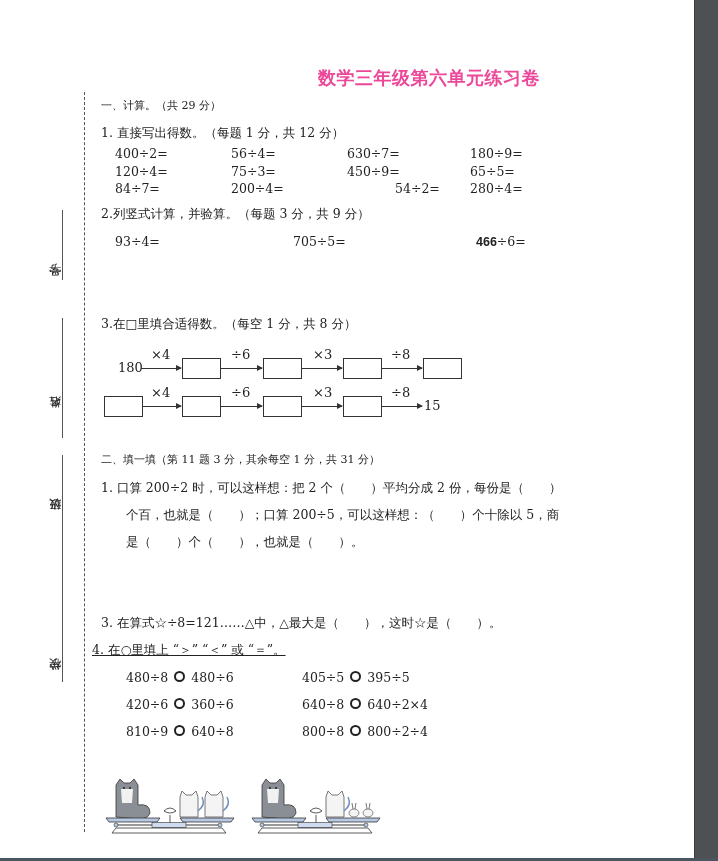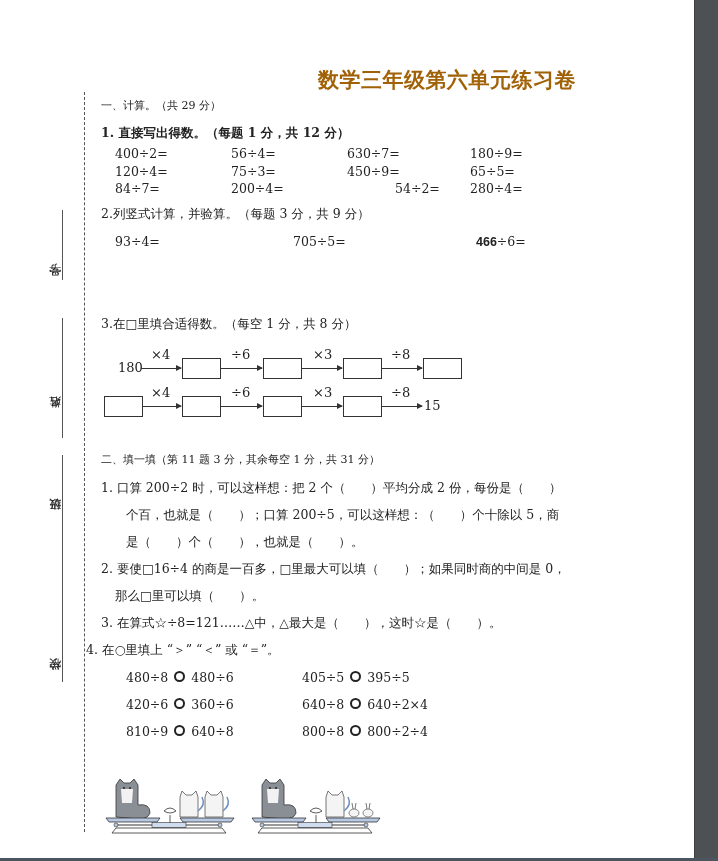--- a/index.html
+++ b/index.html
@@ -6,21 +6,21 @@
   body {
     width: 718px; height: 861px; overflow: hidden; position: relative;
     background: #ffffff;
     font-family: "DejaVu Serif", "Liberation Serif", serif;
     color: #222;
   }
   .page { position: absolute; left: 0; top: 0; width: 694px; height: 858px; background: #fff; }
   .right-bar { position: absolute; left: 694px; top: 0; width: 24px; height: 861px; background: #4d5154; border-left: 1px solid #3c3f42; }
   .bottom-bar { position: absolute; left: 0; top: 858px; width: 718px; height: 3px; background: #4a5560; }
 
-  .title { position: absolute; left: 318px; top: 66px; font-size: 21px; font-weight: bold; letter-spacing: 0.5px; color: #a16207; }
+  .title { position: absolute; left: 318px; top: 66px; font-size: 18px; font-weight: bold; letter-spacing: 0.5px; color: #ec4899; }
 
   .binding-line { position: absolute; left: 84px; top: 92px; height: 740px; border-left: 1px dashed #555; }
 
   .margin-field { position: absolute; left: 47px; width: 16px; }
   .margin-field .label { position: absolute; left: 0; width: 16px; font-size: 12px; writing-mode: vertical-rl; transform: rotate(180deg); line-height: 16px; }
   .margin-field .line { position: absolute; left: 15px; width: 0; border-left: 1px solid #555; }
 
   .t { position: absolute; font-size: 12.5px; white-space: nowrap; color: #222; }
   .sec { font-size: 11px; }
   .bold { font-weight: bold; font-family: Liberation Sans, sans-serif; }
@@ -54,21 +54,21 @@
   </div>
   <div class="margin-field" style="top:520px;">
     <div class="label" style="top:0;">班级</div>
     <div class="line" style="top:32px;height:130px;"></div>
   </div>
   <div class="margin-field" style="top:680px;">
     <div class="label" style="top:0;">学校</div>
   </div>
 
   <div class="t sec" style="left:101px;top:98px;">一、计算。（共 29 分）</div>
-  <div class="t" style="left:101px;top:125px;font-weight:bold;">1. 直接写出得数。（每题 1 分，共 12 分）</div>
+  <div class="t" style="left:101px;top:125px;">1. 直接写出得数。（每题 1 分，共 12 分）</div>
 
   <div class="t" style="left:115px;top:146px;">400÷2=</div>
   <div class="t" style="left:231px;top:146px;">56÷4=</div>
   <div class="t" style="left:347px;top:146px;">630÷7=</div>
   <div class="t" style="left:470px;top:146px;">180÷9=</div>
 
   <div class="t" style="left:115px;top:164px;">120÷4=</div>
   <div class="t" style="left:231px;top:164px;">75÷3=</div>
   <div class="t" style="left:347px;top:164px;">450÷9=</div>
   <div class="t" style="left:470px;top:164px;">65÷5=</div>
@@ -114,25 +114,23 @@
   <div class="arrow" style="left:382px;top:406px;width:40px;"></div>
   <div class="op" style="left:391px;top:385px;">÷8</div>
   <div class="t" style="left:424px;top:398px;font-size:13px;">15</div>
 
   <div class="t sec" style="left:101px;top:452px;">二、填一填（第 11 题 3 分，其余每空 1 分，共 31 分）</div>
 
   <div class="t" style="left:101px;top:480px;">1.  口算 200÷2 时，可以这样想：把 2 个（　　）平均分成 2 份，每份是（　　）</div>
   <div class="t" style="left:126px;top:507px;">个百，也就是（　　）；口算 200÷5，可以这样想：（　　）个十除以 5，商</div>
   <div class="t" style="left:126px;top:534px;text-align:center;">是（　　）个（　　），也就是（　　）。</div>
 
-  <div class="t" style="left:101px;top:561px;">2.  要使□16÷4 的商是一百多，□里最大可以填（　　）；如果同时商的中间是 0，</div>
-  <div class="t" style="left:115px;top:588px;">那么□里可以填（　　）。</div>
 
   <div class="t" style="left:101px;top:615px;">3.  在算式☆÷8=121……△中，△最大是（　　），这时☆是（　　）。</div>
-  <div class="t" style="left:86px;top:642px;">4.  在○里填上 “＞” “＜” 或 “＝”。</div>
+  <div class="t" style="left:92px;top:642px;text-decoration:underline;">4.  在○里填上 “＞” “＜” 或 “＝”。</div>
 
   <div class="t" style="left:126px;top:670px;">
     <span>480÷8</span><span class="circle"></span><span>480÷6</span>
   </div>
   <div class="t" style="left:302px;top:670px;">
     <span>405÷5</span><span class="circle"></span><span>395÷5</span>
   </div>
   <div class="t" style="left:126px;top:697px;">
     <span>420÷6</span><span class="circle"></span><span>360÷6</span>
   </div>

